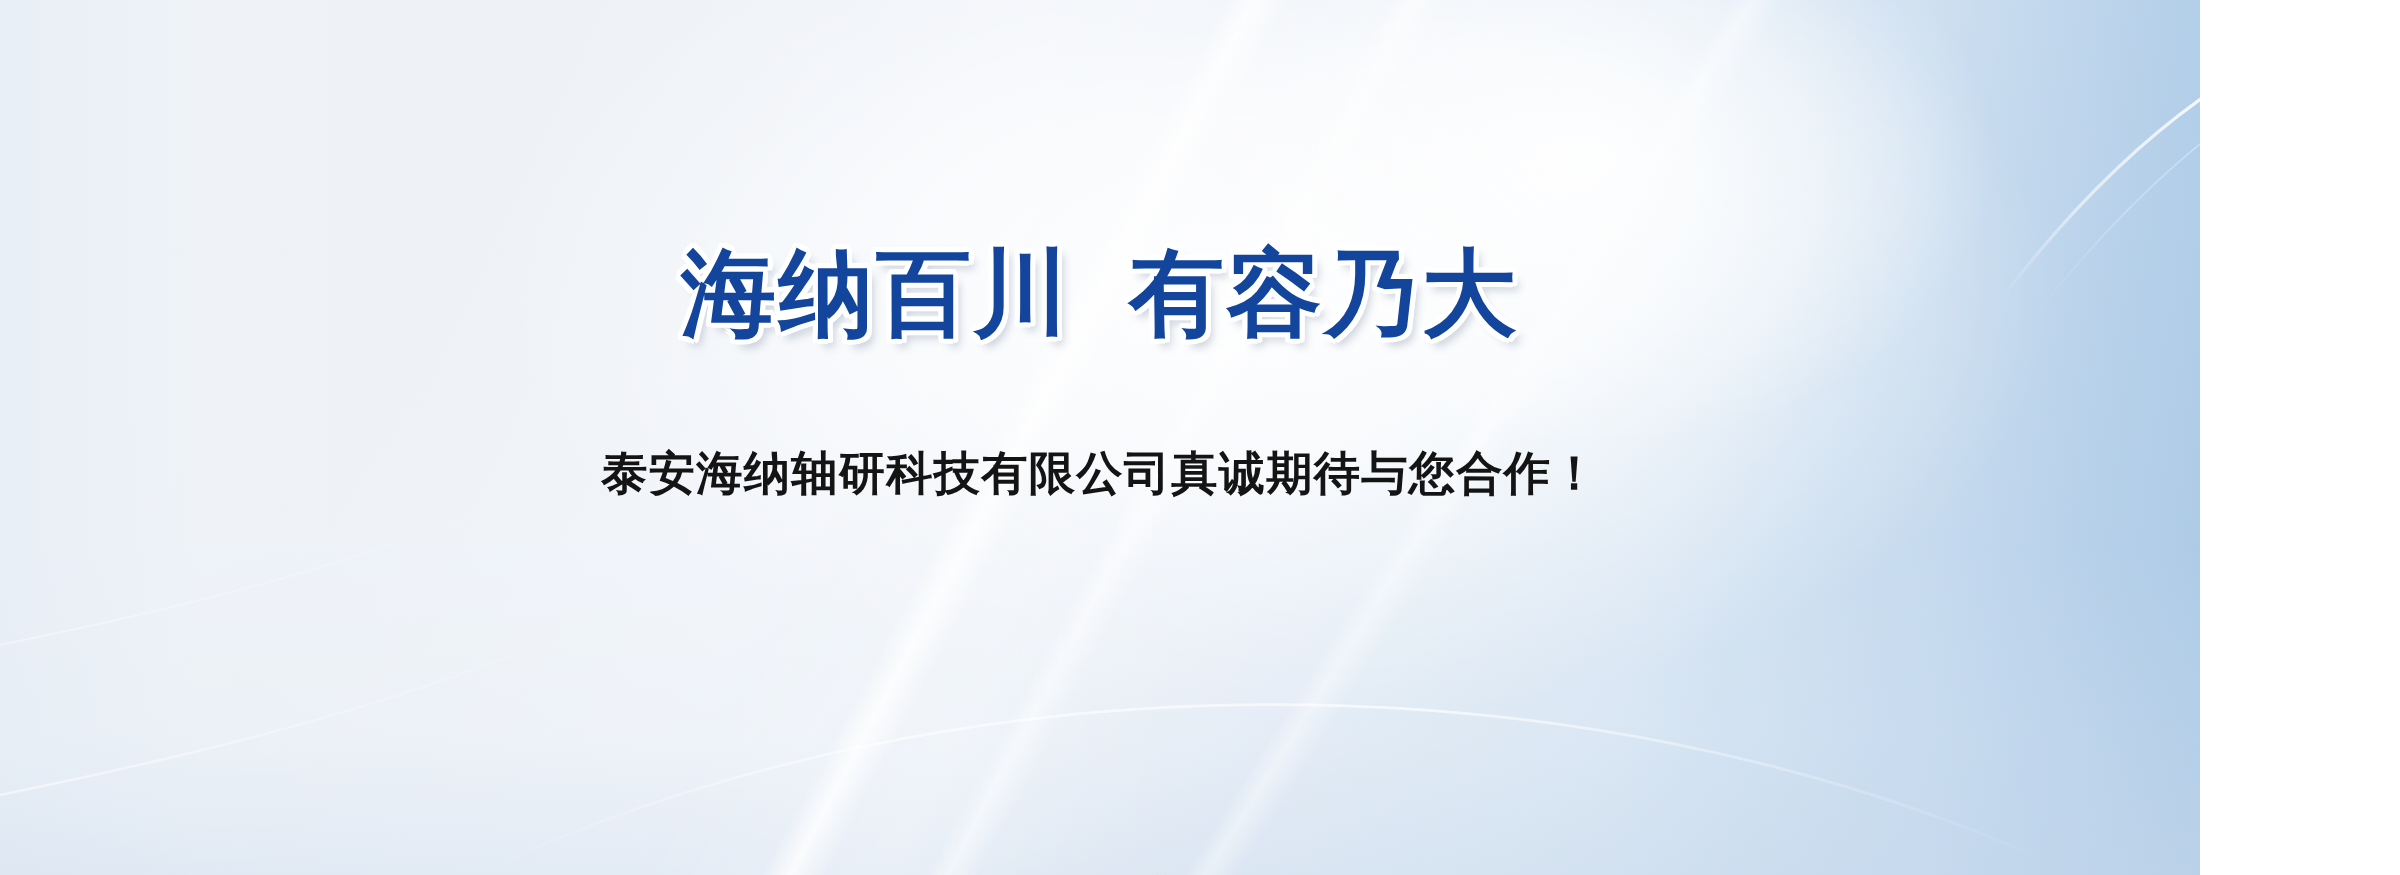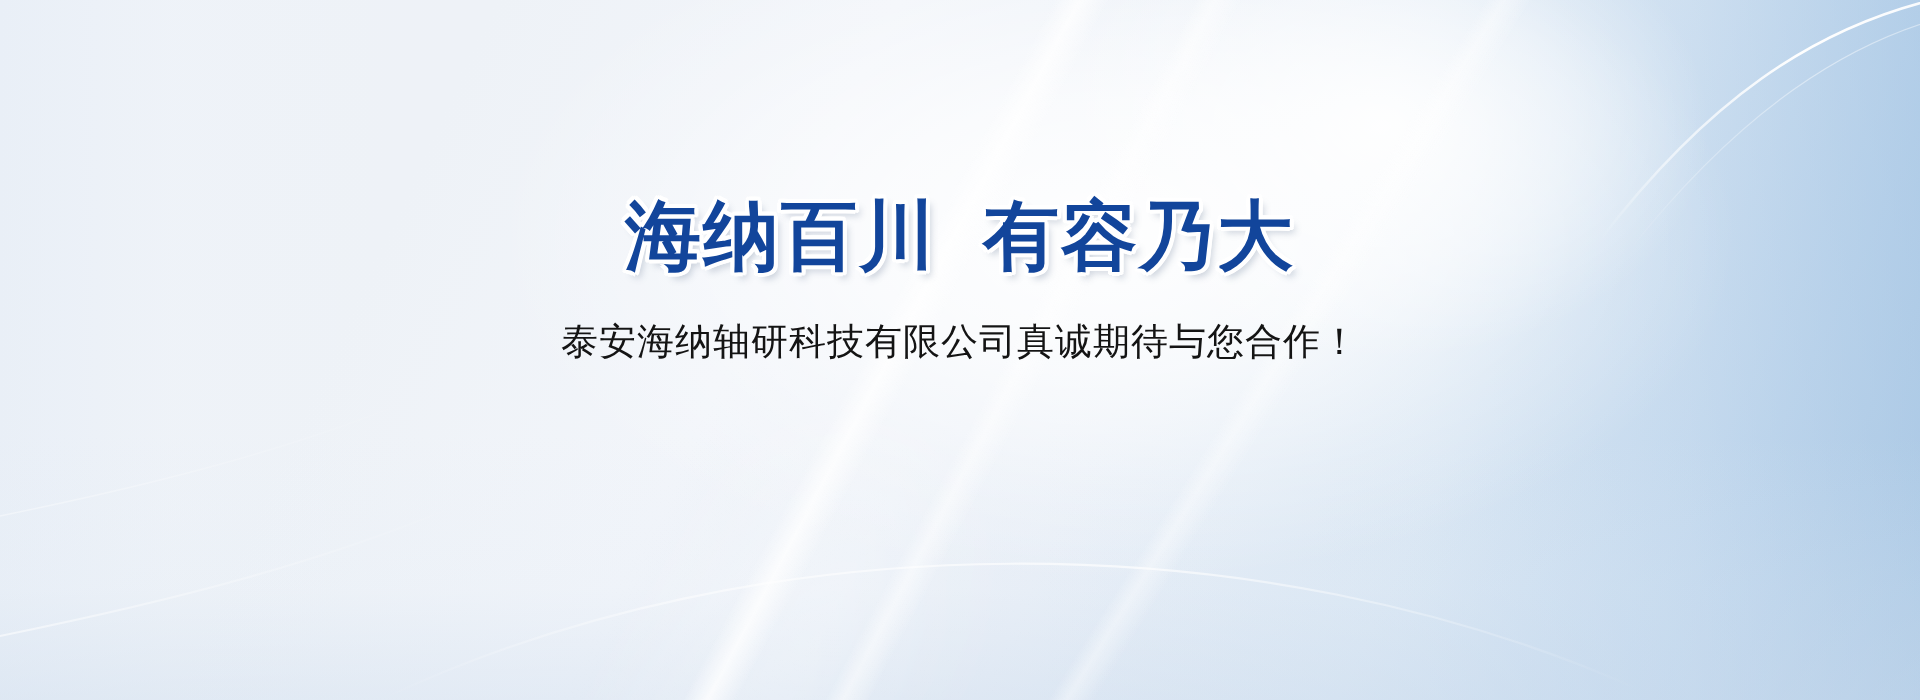--- a/index.html
+++ b/index.html
@@ -3,34 +3,35 @@
 <meta charset="utf-8">
 <title>Banner</title>
 <style>
   html, body {
     margin: 0;
     padding: 0;
     background: #ffffff;
   }
   #banner {
     position: relative;
-    width: 1920px;
+    width: 1744px;
     height: 700px;
     overflow: hidden;
     font-family: "Liberation Sans", "DejaVu Sans", sans-serif;
     
     background:
       linear-gradient(115deg,
         #eef2f8 0%,
         #eef2f7 22%,
         #f2f5fa 40%,
         #e9eff7 58%,
         #dce8f4 74%,
         #c9dcef 88%,
         #bcd2e8 100%);
+    padding-left: 16px;
   }
 
   
   .layer { position: absolute; inset: 0; pointer-events: none; }
 
   
   .glow-center {
     background: radial-gradient(
       ellipse 760px 420px at 58% 34%,
       rgba(255,255,255,0.96) 0%,
@@ -109,24 +110,24 @@
     text-shadow:
       -3px -3px 0 #ffffff,  3px -3px 0 #ffffff,
       -3px  3px 0 #ffffff,  3px  3px 0 #ffffff,
       -4px  0   0 #ffffff,  4px  0   0 #ffffff,
        0   -4px 0 #ffffff,  0    4px 0 #ffffff,
       -2px -4px 0 #ffffff,  2px -4px 0 #ffffff,
       -4px  2px 0 #ffffff,  4px  2px 0 #ffffff,
        5px  6px 7px rgba(90,110,140,0.30);
   }
   .subtitle-cn {
-    margin-top: 49px;
+    margin-top: 86px;
     font-size: 37px;
     line-height: 1.0;
-    font-weight: 400;
+    font-weight: 700;
     letter-spacing: 1px;
     color: #141414;
     white-space: pre;
   }
   .subtitle-en {
     margin-top: 21px;
     font-size: 21px;
     line-height: 1.0;
     font-weight: 400;
     letter-spacing: 2.6px;

